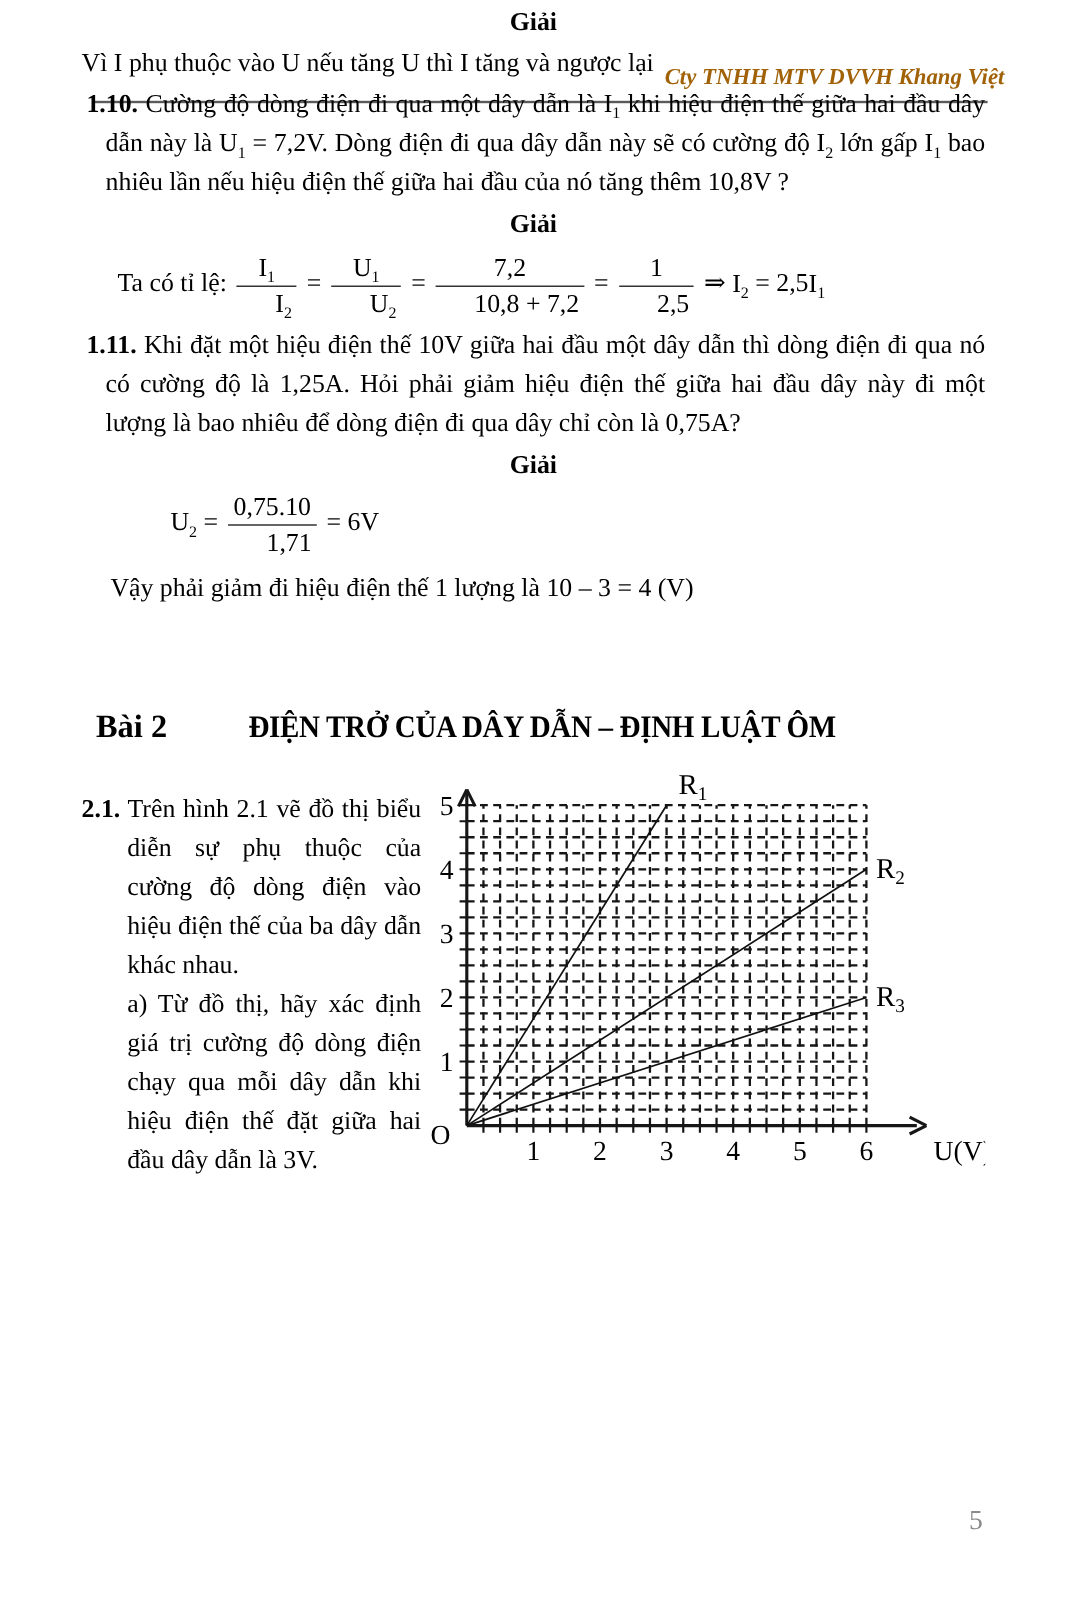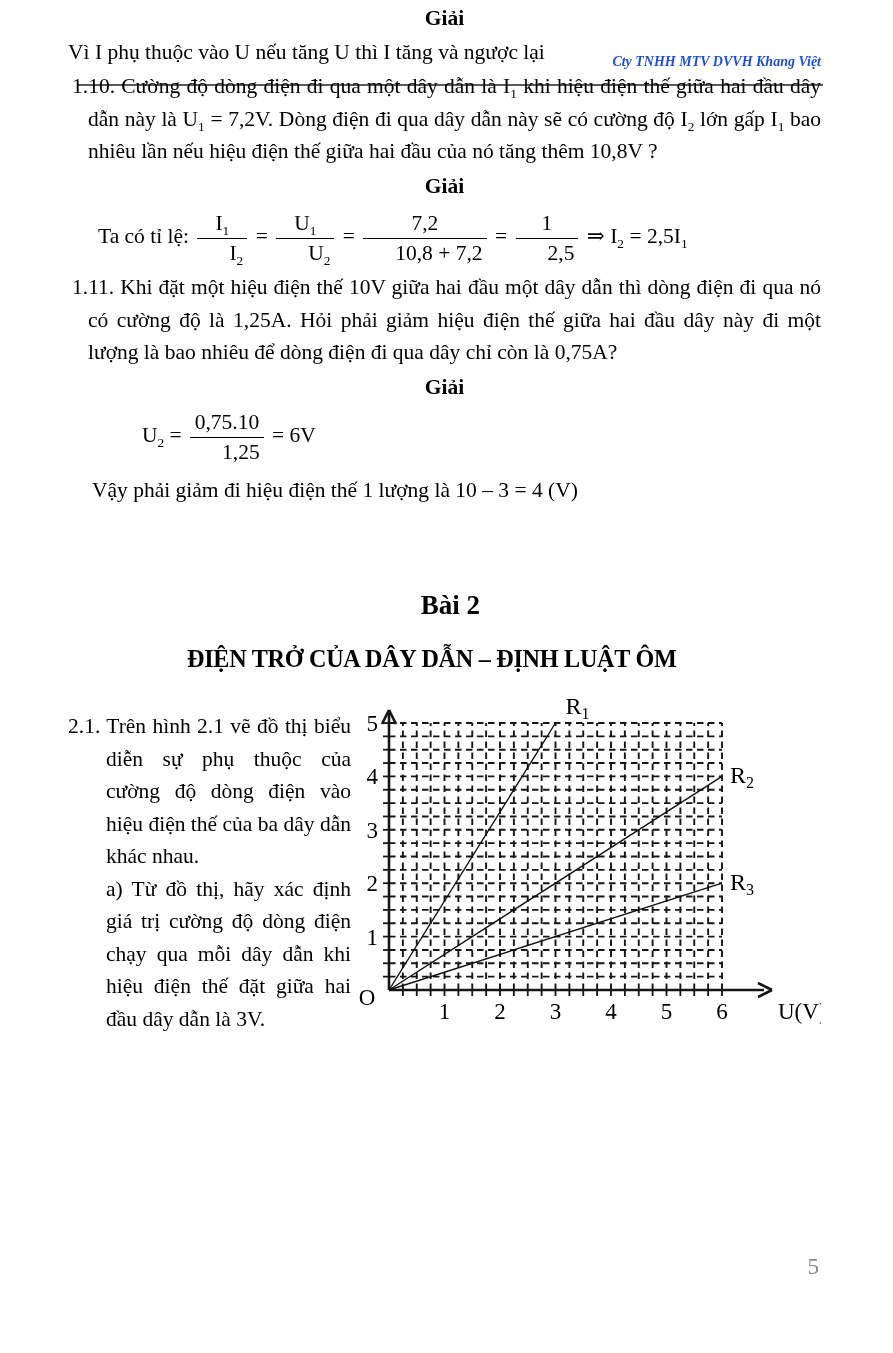--- a/index.html
+++ b/index.html
@@ -1,49 +1,49 @@
 <!DOCTYPE html>
 <html><head>
 <meta charset="utf-8">
 <style>
   html,body{margin:0;padding:0;background:#ffffff;}
   .page{
     position:relative;width:893px;height:1353px;background:#fff;overflow:hidden;
     font-family:"Liberation Serif","DejaVu Serif",serif;color:#000;
   }
   .header-text{
-    position:absolute;top:54px;right:72px;
-    font-size:14px;font-weight:bold;font-style:italic;color:#1d4ed8;
+    position:absolute;top:54px;right:56px;
+    font-size:19px;font-weight:bold;font-style:italic;color:#a16207;
   }
   .header-rule{
     position:absolute;top:84px;left:78px;width:745px;height:0;
     border-top:2px solid #5a5a5a;
   }
   .content{
     position:absolute;left:68px;top:0;width:753px;
     font-size:21.5px;line-height:31.5px;
   }
   .p-intro{margin:99px 0 0;padding-left:22px;text-align:justify;}
   .giai{margin:3px 0 2px;text-align:center;font-weight:bold;}
   .p-answer{margin:1px 0 0;}
   .p-problem{margin:2px 0 0;text-align:justify;padding-left:20px;text-indent:-16px;line-height:32.5px;}
-  .pnum{font-weight:normal;}
+  .pnum{font-weight:bold;}
   .fline{white-space:pre-wrap;}
   .f-ratio{margin:8px 0 6px;padding-left:30px;}
   .sol1{margin:5px 0 0;padding-left:30px;}
   .sol2{margin:4px 0 0;padding-left:74px;}
   .sol3{margin:6px 0 2px;padding-left:74px;}
   .p-concl{margin:10px 0 0;padding-left:24px;}
   
   .frac{display:inline-block;vertical-align:middle;text-align:center;margin:0 3px;line-height:1.15;}
   .frac .num{display:block;border-bottom:1.6px solid #000;padding:1px 4px 2px;text-align:center;}
   .frac .den{display:block;padding:2px 4px 0;margin-left:28px;}
   sub{font-size:0.62em;line-height:0;}
   
-  .bai2{margin:84px 0 0;padding-left:12px;display:flex;align-items:center;gap:21px;flex-direction:column;}
+  .bai2{margin:84px 0 0;padding-left:12px;display:flex;align-items:center;gap:68px;}
   .bai2-label{font-weight:bold;font-size:27px;}
   .bai2-title{font-weight:bold;font-size:26px;letter-spacing:-0.3px;
     display:inline-block;transform:scaleX(0.93);transform-origin:left center;white-space:nowrap;}
   
   .sec21{margin:6px 0 0;display:flex;}
   .col-text{width:322px;padding-top:30px;font-size:21.5px;line-height:32.5px;}
   .p21{padding-left:38px;text-indent:-38px;text-align:justify;margin:0;}
   .p21a{padding-left:38px;text-indent:0;text-align:justify;margin:0;}
   .figure{margin-left:0;margin-top:3px;}
   #chart-svg text{font-family:"Liberation Serif","DejaVu Serif",serif;fill:#000;}
@@ -67,21 +67,21 @@
     <p class="p-problem"><b class="pnum">1.10.</b> <span>Cường độ dòng điện đi qua một dây dẫn là <span>I<sub>1</sub></span> khi hiệu điện thế giữa hai đầu dây dẫn này là <span>U<sub>1</sub></span> = 7,2V. Dòng điện đi qua dây dẫn này sẽ có cường độ <span>I<sub>2</sub></span> lớn gấp <span>I<sub>1</sub></span> bao nhiêu lần nếu hiệu điện thế giữa hai đầu của nó tăng thêm 10,8V ?</span></p>
 
     <div class="giai">Giải</div>
 
     <div class="fline f-ratio">Ta có tỉ lệ: <span class="frac"><span class="num"><span>I<sub>1</sub></span></span><span class="den"><span>I<sub>2</sub></span></span></span> = <span class="frac"><span class="num"><span>U<sub>1</sub></span></span><span class="den"><span>U<sub>2</sub></span></span></span> = <span class="frac"><span class="num">7,2</span><span class="den">10,8 + 7,2</span></span> = <span class="frac"><span class="num">1</span><span class="den">2,5</span></span> ⇒ <span>I<sub>2</sub></span> = 2,5<span>I<sub>1</sub></span></div>
 
     <p class="p-problem"><b class="pnum">1.11.</b> <span>Khi đặt một hiệu điện thế 10V giữa hai đầu một dây dẫn thì dòng điện đi qua nó có cường độ là 1,25A. Hỏi phải giảm hiệu điện thế giữa hai đầu dây này đi một lượng là bao nhiêu để dòng điện đi qua dây chỉ còn là 0,75A?</span></p>
 
     <div class="giai">Giải</div>
 
-    <div class="fline sol3"><span>U<sub>2</sub></span> = <span class="frac"><span class="num">0,75.10</span><span class="den">1,25</span></span> = 6V</div>
+    <div class="fline sol3"><span>U<sub>2</sub></span> = <span class="frac"><span class="num">0,75.10</span><span class="den">1,71</span></span> = 6V</div>
 
     <p class="p-concl">Vậy phải giảm đi hiệu điện thế 1 lượng là 10 – 3 = 4 (V)</p>
 
     <div class="bai2">
       <span class="bai2-label">Bài 2</span>
       <span class="bai2-title">ĐIỆN TRỞ CỦA DÂY DẪN – ĐỊNH LUẬT ÔM</span>
     </div>
 
     <div class="sec21">
       <div class="col-text">

